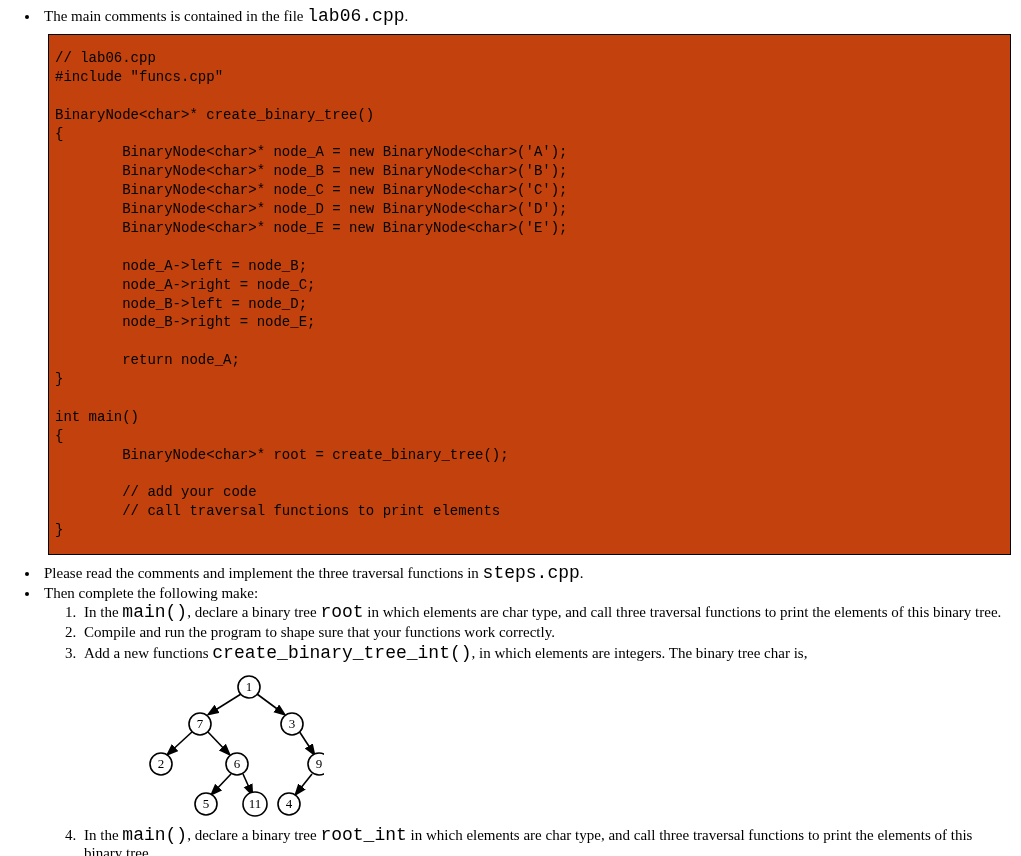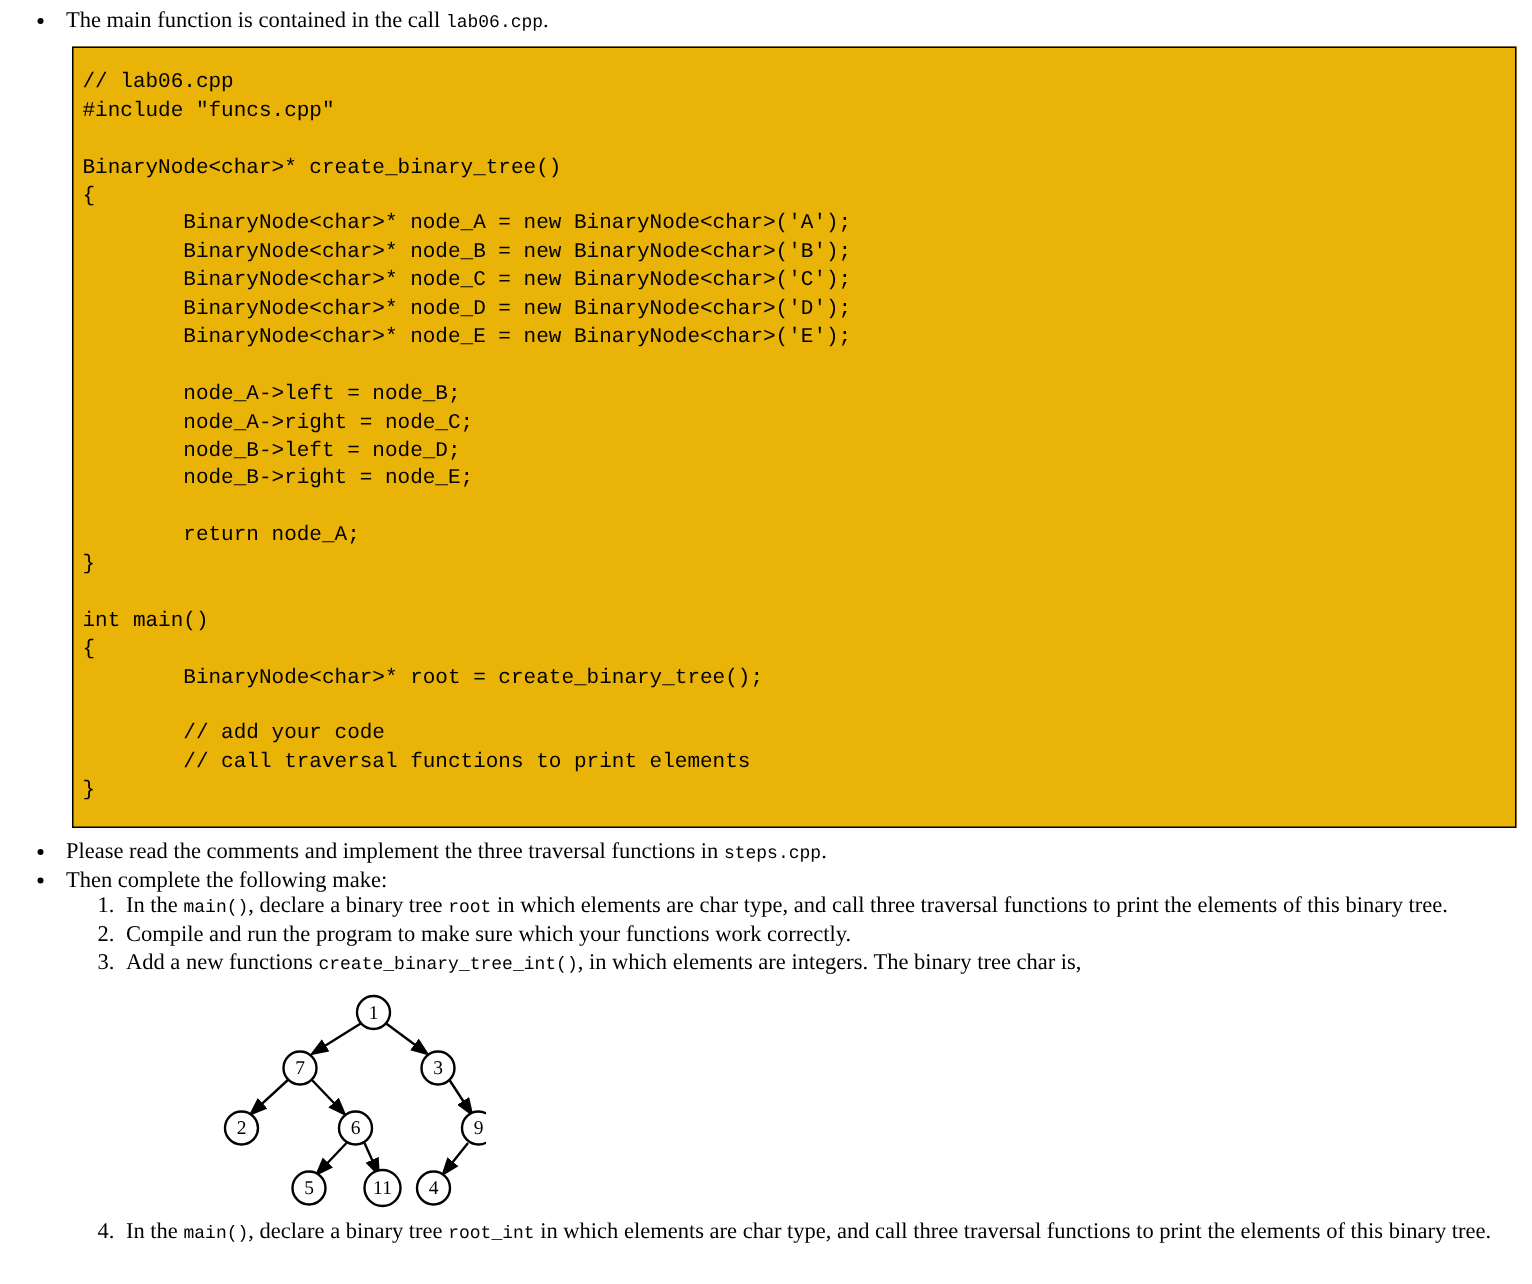--- a/index.html
+++ b/index.html
@@ -22,45 +22,45 @@
     ol.steps {
       margin: 0;
       padding-left: 36px;
     }
     ol.steps > li {
       margin-bottom: 2px;
       padding-left: 4px;
     }
     code.inline {
       font-family: "Courier New", Courier, monospace;
-      font-size: 12px;
+      font-size: 18px;
       text-align: right;
     }
     pre.block {
       font-family: "Courier New", Courier, monospace;
       font-size: 14px;
-      background: #eab308;
+      background: #c2410c;
       border: 1px solid #000;
       padding: 14px 6px;
       margin: 8px 0 8px 4px;
       white-space: pre;
       overflow-x: auto;
       line-height: 1.35;
     }
     .tree-svg {
       display: block;
       margin: 6px 0 6px 40px;
     }
   </style>
 </head>
 <body>
 
 <ul class="outer">
   <li>
-    <span>The main function is contained in the call </span><code class="inline">lab06.cpp</code><span>.</span>
+    <span>The main comments is contained in the file </span><code class="inline">lab06.cpp</code><span>.</span>
     <pre class="block">// lab06.cpp
 #include "funcs.cpp"
 
 BinaryNode&lt;char&gt;* create_binary_tree()
 {
         BinaryNode&lt;char&gt;* node_A = new BinaryNode&lt;char&gt;('A');
         BinaryNode&lt;char&gt;* node_B = new BinaryNode&lt;char&gt;('B');
         BinaryNode&lt;char&gt;* node_C = new BinaryNode&lt;char&gt;('C');
         BinaryNode&lt;char&gt;* node_D = new BinaryNode&lt;char&gt;('D');
         BinaryNode&lt;char&gt;* node_E = new BinaryNode&lt;char&gt;('E');
@@ -84,21 +84,21 @@
   <li>
     <span>Please read the comments and implement the three traversal functions in </span><code class="inline">steps.cpp</code><span>.</span>
   </li>
   <li>
     <span>Then complete the following make:</span>
     <ol class="steps">
       <li>
         <span>In the </span><code class="inline">main()</code><span>, declare a binary tree </span><code class="inline">root</code><span> in which elements are char type, and call three traversal functions to print the elements of this binary tree.</span>
       </li>
       <li>
-        <span>Compile and run the program to make sure which your functions work correctly.</span>
+        <span>Compile and run the program to shape sure that your functions work correctly.</span>
       </li>
       <li>
         <span>Add a new functions </span><code class="inline">create_binary_tree_int()</code><span>, in which elements are integers. The binary tree char is,</span>
         <svg class="tree-svg" width="200" height="150" viewBox="0 0 200 150">
           <defs>
             <marker id="arrow" markerWidth="8" markerHeight="8" refX="6" refY="3" orient="auto" markerUnits="strokeWidth">
               <path d="M0,0 L0,6 L8,3 z" fill="#000"></path>
             </marker>
           </defs>
           <g stroke="#000" stroke-width="1.6" fill="none">

